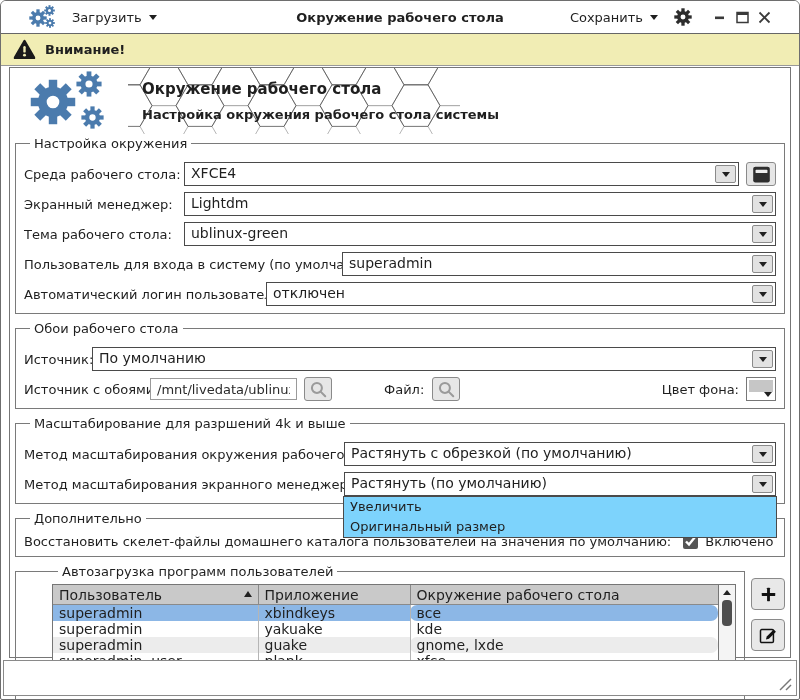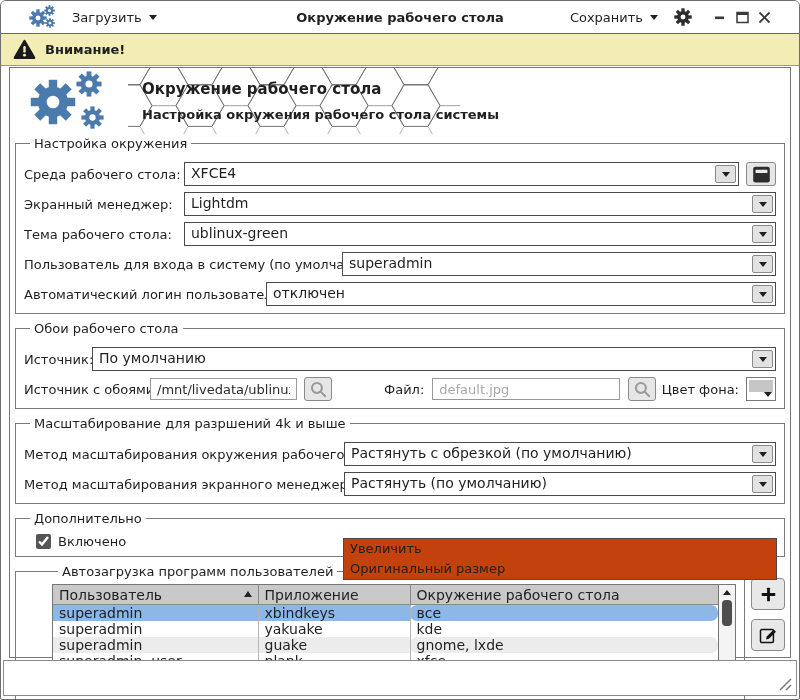--- a/index.html
+++ b/index.html
@@ -27,21 +27,21 @@
   legend{font-size:13px;padding:0 4px;margin-left:6px;}
   .frow{display:flex;align-items:center;margin-top:6px;}
   .flabel{font-size:13px;flex:0 0 auto;white-space:nowrap;}
   .combo{display:flex;align-items:stretch;border:1px solid #4a4a4a;background:#fff;height:22px;flex:1;min-width:0;}
   .combo-val{flex:1;font-size:14px;padding:2px 6px 0;white-space:nowrap;overflow:hidden;}
   .combo-btn{flex:0 0 19px;margin:2px;border:1px solid #8a8a8a;background:#e2e2e2;border-radius:2px;display:flex;align-items:center;justify-content:center;}
   .sq-btn{width:30px;height:24px;border:1px solid #8a8a8a;background:#e6e6e6;border-radius:3px;display:flex;align-items:center;justify-content:center;box-sizing:border-box;}
   .tinput{height:22px;border:1px solid #9a9a9a;font-size:13px;padding:0 6px;font-family:"DejaVu Sans",sans-serif;color:#2a2a2a;box-sizing:border-box;background:#fff;}
   .tinput::placeholder{color:#a8a8a8;opacity:1;}
   .combo-wrap{position:relative;flex:1;display:flex;min-width:0;}
-  .dd-list{position:absolute;top:100%;left:-1px;right:-1px;background:#c2410c;border:1px solid #4a4a4a;z-index:60;margin-top:42px;}
+  .dd-list{position:absolute;top:100%;left:-1px;right:-1px;background:#7dd3fc;border:1px solid #4a4a4a;z-index:60;}
   .dd-item{font-size:13px;padding:2px 6px;line-height:16px;}
   .color-btn{width:30px;height:24px;border:1px solid #777;position:relative;background:#fff;box-sizing:border-box;}
   .swatch{position:absolute;left:2px;right:2px;top:2px;height:12px;background:#c6c6c6;}
   .color-btn .tri{position:absolute;right:3px;bottom:3px;}
   .cbx{accent-color:#555;width:15px;height:15px;margin:0;}
   
   .autostart-wrap{display:flex;align-items:stretch;}
   fieldset.autostart{flex:1;margin-right:0;padding-left:36px;}
   .side-btns{flex:0 0 34px;display:flex;flex-direction:column;gap:9px;margin:16px 5px 0 6px;}
   .side-btn{width:32px;height:30px;border:1px solid #8a8a8a;background:#e8e8e8;border-radius:4px;display:flex;align-items:center;justify-content:center;}
@@ -286,21 +286,20 @@
       </div>
       <div class="frow">
         <span class="flabel w126">Источник с обоями:</span>
         <input class="tinput" style="width: 147px;" value="/mnt/livedata/ublinux-data/b">
         <span class="sq-btn" style="margin-left:7px;width:28px">
           <svg width="19" height="19" viewBox="0 0 24 24">
               <use href="#i-search"></use>
             </svg>
         </span>
         <span class="flabel" style="margin-left:52px">Файл:</span>
-        <input class="tinput" style="width: 188px; margin-left: 8px;" placeholder="default.jpg">
         <span class="sq-btn" style="margin-left:8px;width:28px">
           <svg width="19" height="19" viewBox="0 0 24 24">
               <use href="#i-search"></use>
             </svg>
         </span>
         <span class="flabel" style="margin-left:auto;margin-right:7px">Цвет фона:</span>
         <span class="color-btn">
           <span class="swatch" style="background: rgb(198, 198, 198);"></span>
           <span class="tri"></span>
         </span>
@@ -331,20 +330,21 @@
             <div class="dd-item">Увеличить</div>
             <div class="dd-item">Оригинальный размер</div>
           </div>
         </div>
       </div>
     </fieldset>
 
     <fieldset>
       <legend>Дополнительно</legend>
       <div class="frow" style="margin-top:3px">
+        <span class="flabel">Восстановить скелет-файлы домашнего каталога пользователей на значения по умолчанию:</span>
         <input type="checkbox" class="cbx" style="margin-left: 12px;" checked="checked">
         <span class="flabel" style="margin-left:7px">Включено</span>
       </div>
     </fieldset>
 
     <div class="autostart-wrap">
       <fieldset class="autostart">
         <legend>Автозагрузка программ пользователей</legend>
         <div class="tablebox">
           <table>

